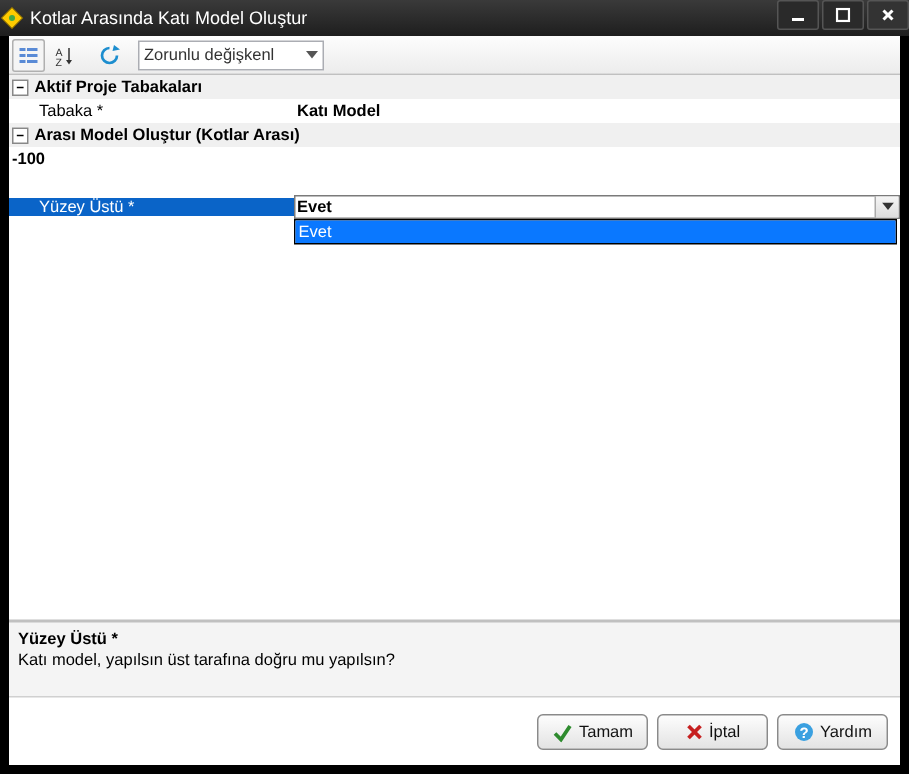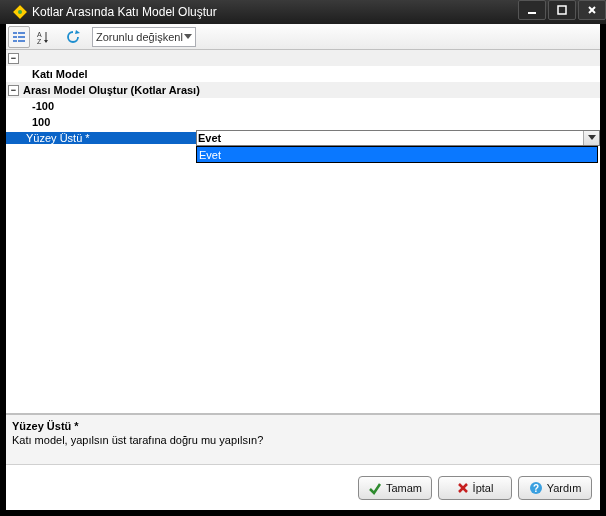--- a/index.html
+++ b/index.html
@@ -18,21 +18,21 @@
     display: flex;
     flex-direction: column;
   }
   .titlebar {
     height: 24px;
     background: linear-gradient(to bottom, #3a3a3a, #1e1e1e);
     display: flex;
     align-items: center;
     color: #fff;
     font-size: 12px;
-    padding-left: 12px;
+    padding-left: 0;
   }
   .titlebar-icon {
     width: 16px;
     height: 16px;
     margin-right: 4px;
     position: relative;
   }
   .title-text { flex: 1; }
   .win-controls { display: flex; height: 100%; }
   .win-btn {
@@ -78,21 +78,21 @@
   }
   .tb-btn.framed { border: 1px solid #b0b0b0; background: #f5f5f5; }
   .tb-sep { width: 4px; }
   .tb-combo {
     height: 20px;
     border: 1px solid #abadb3;
     background: #fff;
     display: flex;
     align-items: center;
     padding: 0 3px;
-    width: 104px;
+    width: 124px;
     color: #333;
   }
   .tb-combo-arrow {
     margin-left: auto;
     width: 8px;
     text-align: center;
     color: #555;
   }
   .grid {
     flex: 1;
@@ -128,21 +128,20 @@
   .prop-row .label {
     width: 190px;
     padding-left: 20px;
     color: #000;
   }
   .prop-row .value {
     flex: 1;
     font-weight: bold;
     color: #000;
     padding-left: 2px;
-    margin-left: 24px;
   }
   .prop-row.selected .label {
     background: #0a64c8;
     color: #fff;
   }
   .prop-row.selected { }
   .value-combo {
     flex: 1;
     display: flex;
     align-items: center;
@@ -280,34 +279,35 @@
           <svg width="8" height="6">
               <polygon points="0,0 8,0 4,5" fill="#555"></polygon>
             </svg>
         </span>
       </div>
     </div>
 
     <div class="grid">
       <div class="cat-row">
         <span class="expander">−</span>
+        <span>Aktif Proje Tabakaları</span>
       </div>
       <div class="prop-row">
+        <div class="label">Tabaka *</div>
         <div class="value">Katı Model</div>
       </div>
 
       <div class="cat-row">
         <span class="expander">−</span>
         <span>Arası Model Oluştur (Kotlar Arası)</span>
       </div>
       <div class="prop-row">
         <div class="value">-100</div>
       </div>
       <div class="prop-row">
-        <div class="value">100</div>
       </div>
       <div class="prop-row selected">
         <div class="label">Yüzey Üstü *</div>
         <div class="value-combo">
           <span>Evet</span>
           <span class="dd">
             <svg width="8" height="6">
                 <polygon points="0,0 8,0 4,5" fill="#333"></polygon>
               </svg>
           </span>

